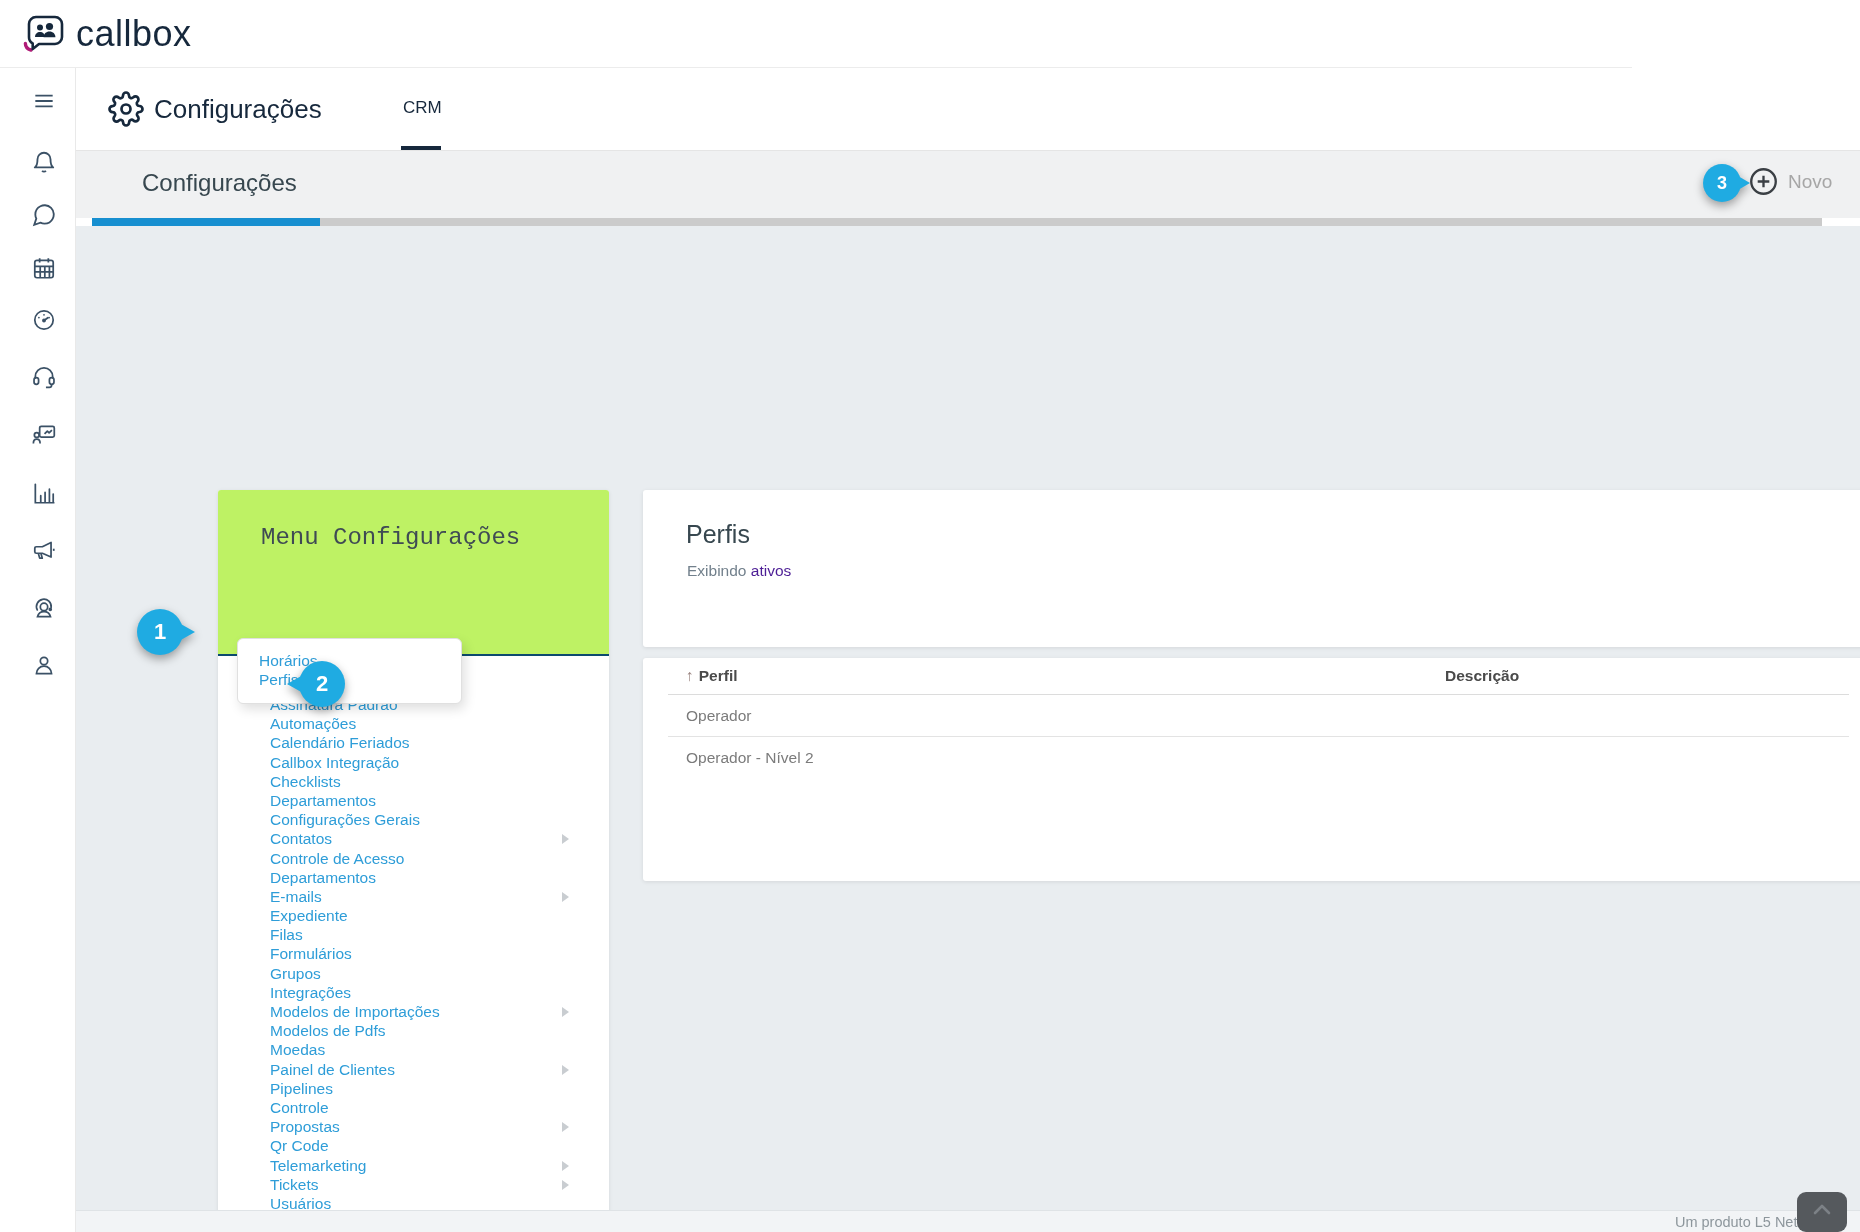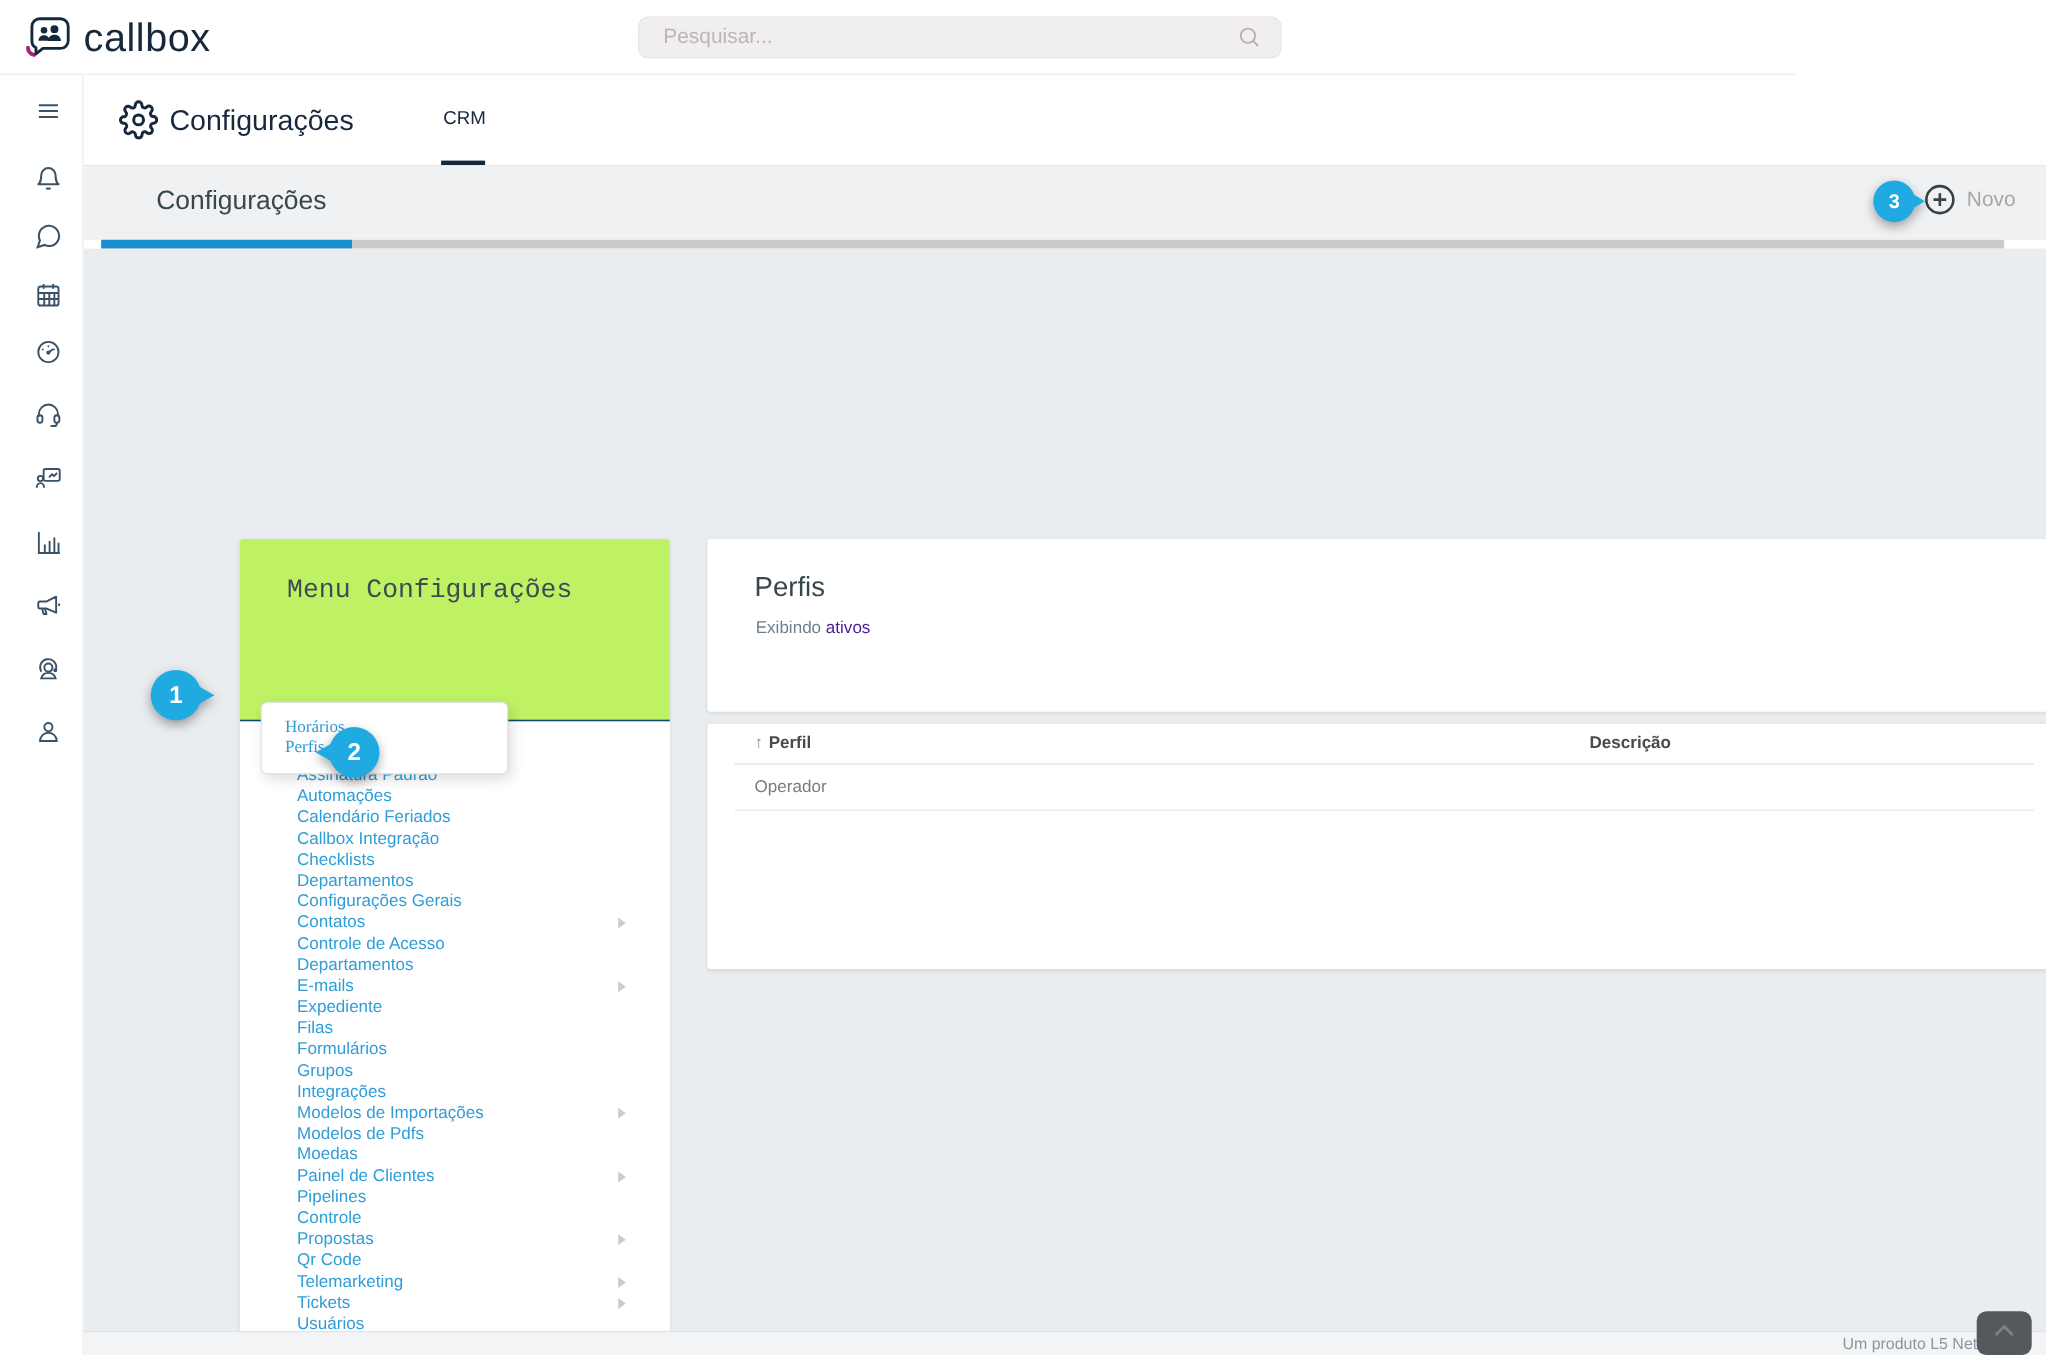--- a/index.html
+++ b/index.html
@@ -75,21 +75,21 @@
   .t-head .sort { color:#9a8480; font-weight:normal; }
   .t-head .c2 { position:absolute; left:777px; }
   .t-row { height:42px; display:flex; align-items:center; font-size:15.5px; color:#7b7b7b;
     padding-left:18px; cursor:pointer; }
   .t-row.bordered { border-bottom:1px solid #e3e3e3; }
 
   
   .popup { position:absolute; left:237px; top:638px; width:225px; height:66px; background:#fff;
     border:1px solid #e0e0e0; border-radius:6px; box-shadow:3px 5px 12px rgba(0,0,0,.13);
     z-index:30; padding:12px 0 0 21px; }
-  .popup-link { font-size:15.5px; line-height:19px; color:#2e9dd8; cursor:pointer;font-family:Liberation Serif, serif; }
+  .popup-link { font-size:15.5px; line-height:19px; color:#2e9dd8; cursor:pointer; }
 
   
   .badge { position:absolute; z-index:35; filter:drop-shadow(0 4px 5px rgba(0,0,0,.35)); }
   .badge .circle { border-radius:50%; background:#1fabe2; color:#fff; font-weight:bold;
     display:flex; align-items:center; justify-content:center; }
   .badge .tail { position:absolute; width:0; height:0; }
   .badge1 { left:137px; top:609px; }
   .badge1 .circle { width:46px; height:46px; font-size:22px; }
   .badge1 .tail { right:-12px; top:14px; border-top:9px solid transparent;
     border-bottom:9px solid transparent; border-left:16px solid #1fabe2; }
@@ -120,29 +120,20 @@
         <path d="M14 6h19a7 7 0 0 1 7 7v13a7 7 0 0 1-7 7H17l-6.3 5v-5.6A7 7 0 0 1 7 26V13a7 7 0 0 1 7-7z" fill="#fff" stroke="#16283c" stroke-width="2.6" stroke-linejoin="round"></path>
         <circle cx="18" cy="16.5" r="3" fill="#16283c"></circle>
         <path d="M13 26c0-3 2.2-5 5-5s5 2 5 5z" fill="#16283c"></path>
         <circle cx="27.5" cy="15.5" r="3.6" fill="#16283c"></circle>
         <path d="M21.6 26.3c0-3.4 2.5-5.8 5.9-5.8s5.9 2.4 5.9 5.8z" fill="#16283c"></path>
       </svg>
     </span>
     <span class="logo-word">callbox</span>
   </div>
 
-  <div class="search">
-    <input type="text" placeholder="Pesquisar..." style="">
-    <span class="mag">
-      <svg width="24" height="24" viewBox="0 0 24 24" fill="none" stroke="currentColor" stroke-width="1.7">
-        <circle cx="10.5" cy="10.5" r="6.5"></circle>
-          <path d="M15.3 15.3l4.5 4.5"></path>
-      </svg>
-    </span>
-  </div>
 
   <div class="tr-cluster">
     
     
     
     
     
     
     
   </div>
@@ -307,20 +298,23 @@
         <span class="c1">
           <span class="sort">↑</span>
           <span>Perfil</span>
         </span>
         <span class="c2">Descrição</span>
       </div>
       <div id="table-body">
           <div class="t-row bordered">
             <span>Operador</span>
           </div>
+          <div class="t-row">
+            <span>Operador - Nível 2</span>
+          </div>
         </div>
     </div>
   </div>
 
 </div>
 
 <div class="popup" id="popup">
     <div class="popup-link">Horários</div>
     <div class="popup-link">Perfis</div>
   </div>

